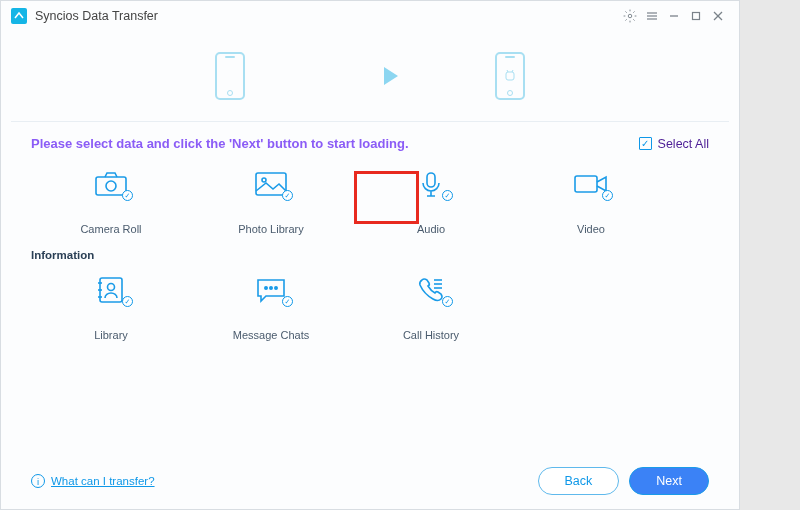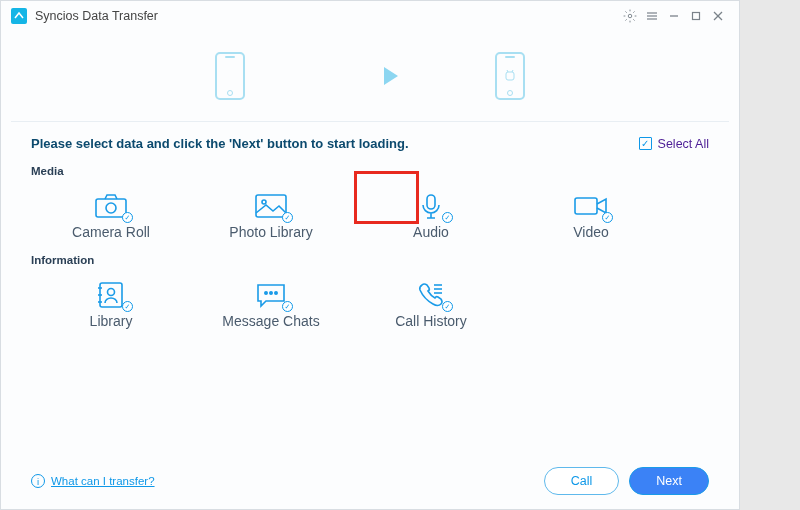--- a/index.html
+++ b/index.html
@@ -14,32 +14,32 @@
   .devicebar { height: 90px; display: flex; align-items: center; justify-content: center; gap: 95px; }
   .phone { width: 30px; height: 48px; border: 2px solid #a8dff2; border-radius: 5px; position: relative; display: flex; align-items: center; justify-content: center; }
   .phone::before { content: ""; position: absolute; top: 2px; width: 10px; height: 1.5px; background: #a8dff2; border-radius: 2px; }
   .phone::after { content: ""; position: absolute; bottom: 2px; width: 4px; height: 4px; border: 1.5px solid #a8dff2; border-radius: 50%; }
   .phone span { color: #a8dff2; font-size: 14px; }
   .arrow { width: 60px; height: 26px; position: relative; }
   .arrow svg { display:block; }
   .divider { height: 1px; background: #e8eef3; margin: 0 10px; }
   .content { flex: 1; padding: 14px 30px 0 30px; position: relative; }
   .instr-row { display: flex; justify-content: space-between; align-items: center; margin-bottom: 14px; }
-  .instr { font-size: 13px; font-weight: 600; color: #0c4a6e; }
+  .instr { font-size: 13px; font-weight: 600; color: #8b5cf6; }
   .selectall { display: flex; align-items: center; font-size: 12.5px; color: #4c1d95; cursor: pointer; font-weight: 500; }
   .selectall .chk { width: 13px; height: 13px; border: 1.5px solid #0f98e8; margin-right: 6px; display: flex; align-items: center; justify-content: center; border-radius: 1px; }
   .selectall .chk::after { content: "✓"; font-size: 10px; color: #0f98e8; line-height: 1; }
   .section-label { font-size: 11.5px; font-weight: 600; color: #2a3f55; margin-bottom: 10px; margin-top: 4px; }
   .grid { display: flex; gap: 0; margin-bottom: 10px; }
   .item { width: 160px; display: flex; flex-direction: column; align-items: center; cursor: pointer; padding: 4px 0; }
   .item .iconbox { width: 40px; height: 30px; display: flex; align-items: center; justify-content: center; position: relative; }
   .item .iconbox svg { display:block; }
   .item .check { position: absolute; right: -2px; bottom: -2px; width: 11px; height: 11px; border-radius: 50%; background: #fff; border: 1.5px solid #0f98e8; display: flex; align-items: center; justify-content: center; }
   .item .check::after { content: "✓"; font-size: 7px; color: #0f98e8; line-height:1; }
-  .item .label { font-size: 14px; color: #4a5b6d; margin-top: 3px; }
+  .item .label { font-size: 11px; color: #4a5b6d; margin-top: 24px; }
   .highlight { position: absolute; border: 3px solid #e82a1f; pointer-events: none; }
   .footer { height: 56px; display: flex; align-items: center; padding: 0 30px; }
   .help { display: flex; align-items: center; color: #0f98e8; font-size: 11.5px; cursor: pointer; }
   .help .infoicon { width: 14px; height: 14px; border: 1.3px solid #0f98e8; border-radius: 50%; display:flex;align-items:center;justify-content:center;font-size:9.5px;margin-right:6px; }
   .help span { text-decoration: underline; }
   .footer .spacer { flex:1; }
   .btn { height: 28px; padding: 0 26px; border-radius: 14px; font-size: 12.5px; display:flex; align-items:center; cursor:pointer; margin-left:10px; }
   .btn.back { border: 1.5px solid #5fb9ec; color: #0f98e8; background: #fff; }
   .btn.next { background: #3b82f6; color: #fff; border:1.5px solid #1a9be8; }
   .iconcolor { stroke: #1a9be8; }
@@ -112,21 +112,20 @@
 
   <div class="content">
     <div class="instr-row">
       <div class="instr">Please select data and click the 'Next' button to start loading.</div>
       <div class="selectall">
         <div class="chk"></div>
         <span>Select All</span>
       </div>
     </div>
 
-    <div class="section-label">Media</div>
     <div class="grid">
       <div class="item">
         <div class="iconbox">
           <svg width="34" height="26" viewBox="0 0 34 26" fill="none" class="iconcolor" stroke-width="1.6">
               <rect x="2" y="6" width="30" height="18" rx="2"></rect>
               <path d="M11 6 L13 2 L21 2 L23 6"></path>
               <circle cx="17" cy="15" r="5"></circle>
             </svg>
           <div class="check"></div>
         </div>
@@ -210,20 +209,20 @@
     <div class="highlight" style="left:353px; top:49px; width:65px; height:53px;"></div>
   </div>
 
   <div class="footer">
     <div class="help">
       <div class="infoicon">i</div>
       <span>What can I transfer?</span>
     </div>
     <div class="spacer"></div>
     <div class="btn back">
-        <span>Call</span>
+        <span>Back</span>
       </div>
     <div class="btn next">
         <span>Next</span>
       </div>
   </div>
 
 </div>
 
 </body></html>

